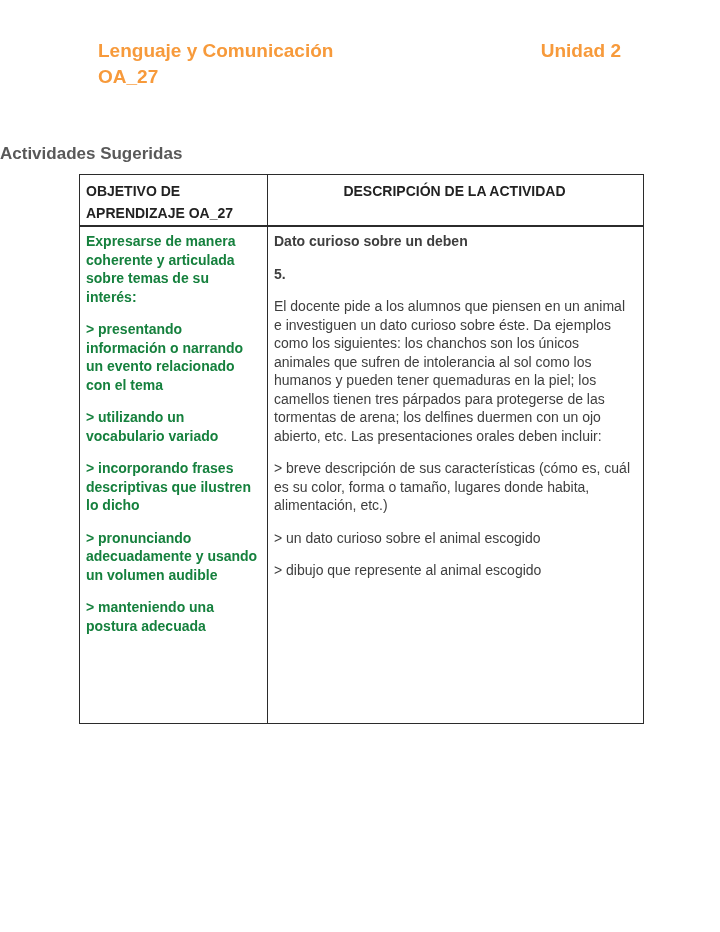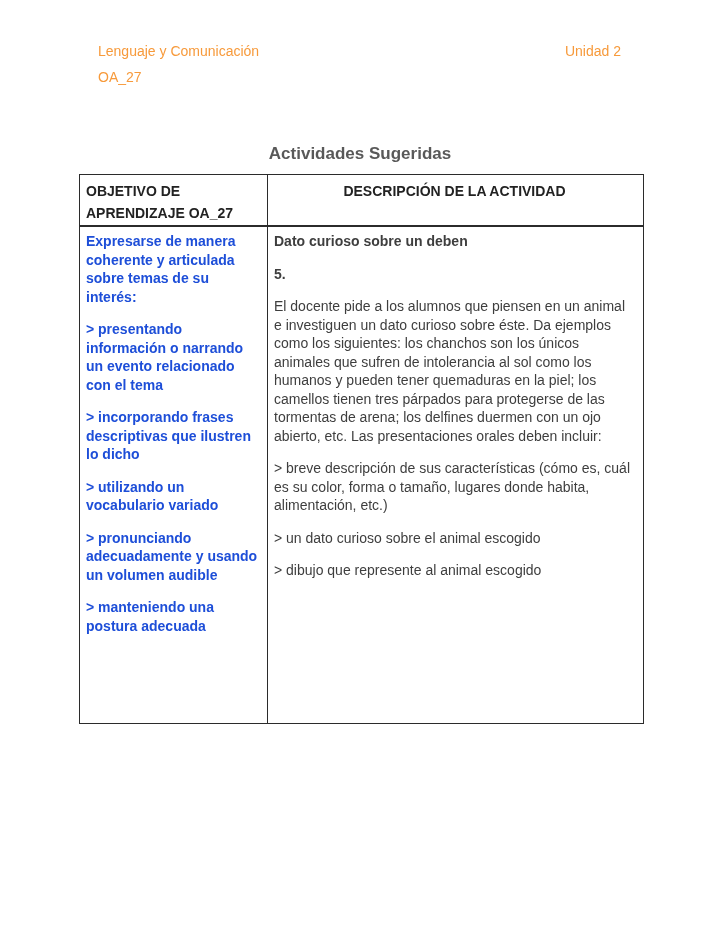--- a/index.html
+++ b/index.html
@@ -16,31 +16,30 @@
     overflow: hidden;
   }
   
   .doc-header {
     margin: 38px 99px 0 98px;
   }
   .doc-header .hrow {
     display: flex;
     justify-content: space-between;
     align-items: center;
-    font-size: 14px;
-    font-weight: normal;
+    font-size: 19px;
+    font-weight: bold;
     line-height: 26px;
   }
   .accent { color: var(--accent, #F79A3B); }
   .dark   { color: #1f1f1f; }
 
   
   .section-title {
     margin: 52px 0 0 0;
-    text-align: center;
     font-size: 17px;
     font-weight: bold;
     line-height: 24px;
     color: var(--title-gray, #595959);
   }
 
   
   .act-table {
     margin: 8px 0 0 79px;
     width: 565px;
@@ -68,21 +67,21 @@
   .tcell.c2 { flex: 1; }
   .head .tcell {
     font-weight: bold;
     color: #222222;
     line-height: 22px;
   }
   .head .tcell.c2 { text-align: center; }
   .tcell p { margin: 0 0 14px 0; }
   .tcell p:last-child { margin-bottom: 16px; }
   .bold { font-weight: bold; }
-  .obj-text { font-weight: bold; color: #1d4ed8; }
+  .obj-text { font-weight: bold; color: #15803d; }
 </style>
 </head>
 <body>
 
 <div class="page">
 
   <div class="doc-header">
     <div class="hrow">
       <span class="accent">Lenguaje y Comunicación</span>
       <span class="accent">Unidad 2</span>
@@ -98,22 +97,22 @@
     <div class="trow head">
       <div class="tcell c1">OBJETIVO DE APRENDIZAJE OA_27</div>
       <div class="tcell c2">DESCRIPCIÓN DE LA ACTIVIDAD</div>
     </div>
 
     <div class="trow body">
       <div class="tcell c1 obj-text">
         <p>Expresarse de manera coherente y articulada sobre temas de su interés:</p>
         <div>
             <p>&gt; presentando información o narrando un evento relacionado con el tema</p>
+            <p>&gt; utilizando un vocabulario variado</p>
             <p>&gt; incorporando frases descriptivas que ilustren lo dicho</p>
-            <p>&gt; utilizando un vocabulario variado</p>
             <p>&gt; pronunciando adecuadamente y usando un volumen audible</p>
             <p>&gt; manteniendo una postura adecuada</p>
           </div>
       </div>
 
       <div class="tcell c2">
         <p class="bold">Dato curioso sobre un deben</p>
         <p class="bold">5.</p>
         <p>El docente pide a los alumnos que piensen en un animal e investiguen un dato curioso sobre éste. Da ejemplos como los siguientes: los chanchos son los únicos animales que sufren de intolerancia al sol como los humanos y pueden tener quemaduras en la piel; los camellos tienen tres párpados para protegerse de las tormentas de arena; los delfines duermen con un ojo abierto, etc. Las presentaciones orales deben incluir:</p>
         <div>

